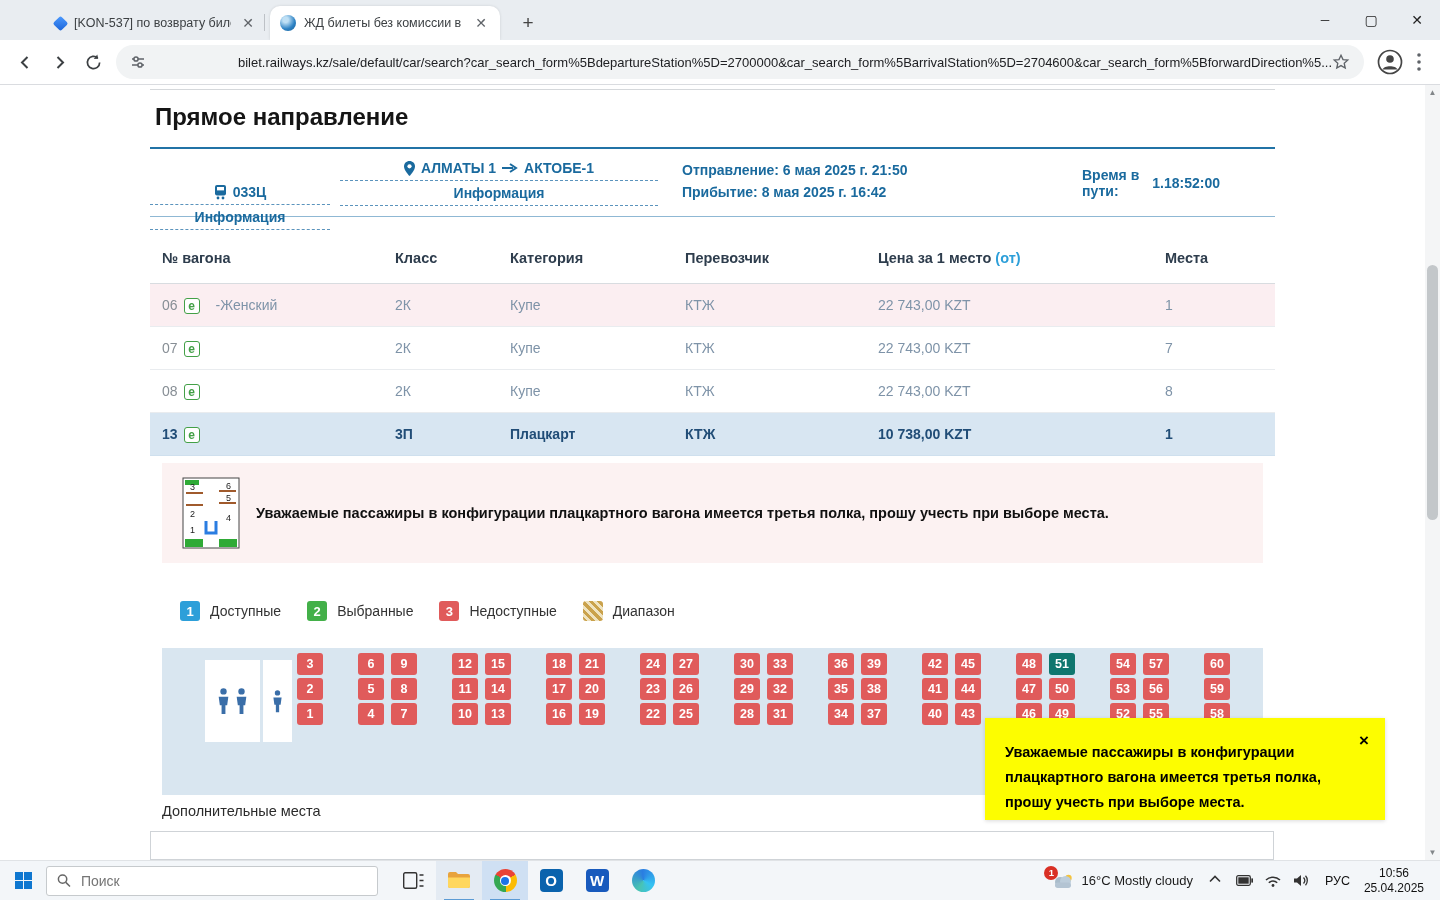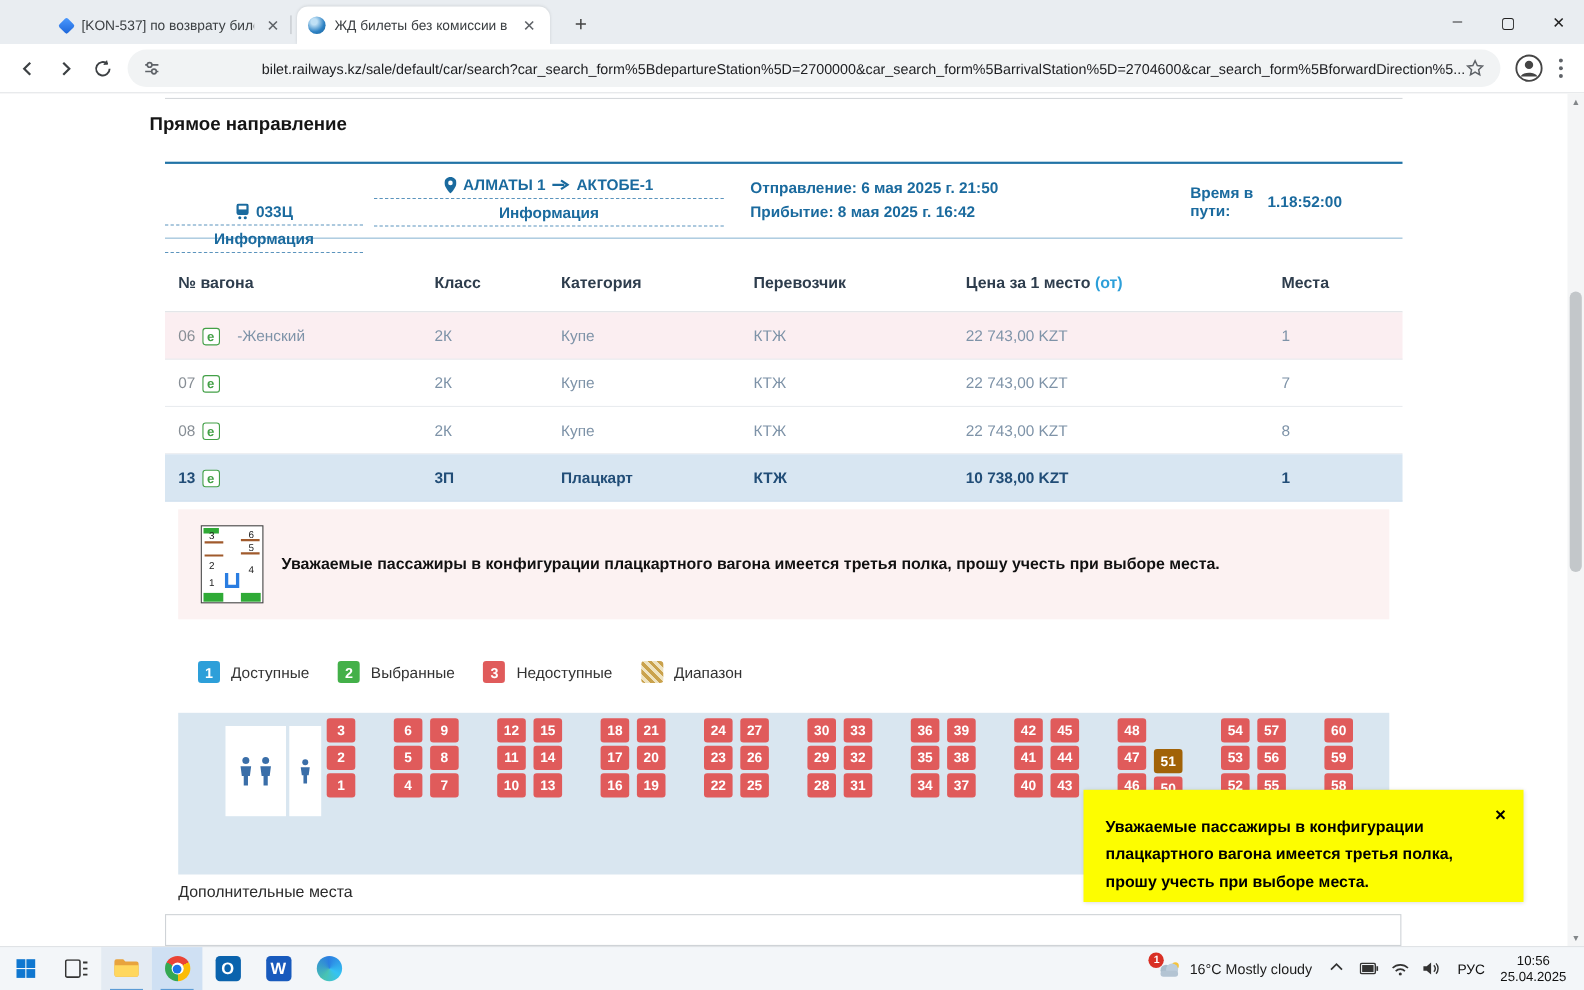--- a/index.html
+++ b/index.html
@@ -33,21 +33,21 @@
        border-radius:50%;color:#5f6368;font-size:19px;cursor:pointer;flex:0 0 auto;}
   .url-pill{flex:1;height:34px;background:#f1f3f4;border-radius:17px;display:flex;align-items:center;
        padding:0 14px;margin:0 10px 0 6px;min-width:0;text-align:right;}
   .url-text{flex:1;font-size:13px;color:#202124;white-space:nowrap;overflow:hidden;margin-left:10px;}
   .avatar-wrap{width:32px;height:32px;display:flex;align-items:center;justify-content:center;cursor:pointer;flex:0 0 auto;}
   .kebab{width:26px;height:32px;display:flex;align-items:center;justify-content:center;cursor:pointer;flex:0 0 auto;}
 
   
   .content{position:absolute;top:85px;left:0;width:1440px;height:775px;background:#fff;}
   .prev-edge{position:absolute;left:150px;top:4px;width:1125px;border-top:1px solid #d5d8db;}
-  .page-heading{position:absolute;left:136px;top:18px;font-size:17px;font-weight:bold;color:#151515;}
+  .page-heading{position:absolute;left:155px;top:18px;font-size:24px;font-weight:bold;color:#151515;}
 
   .train-panel{position:absolute;left:150px;top:62px;width:1125px;height:70px;
        border-top:2px solid #2173a6;border-bottom:1px solid #8fb8d4;display:flex;color:#1a6a9e;}
   .tp-col1{width:180px;padding-top:7px;margin-top:24px;}
   .tp-col2{width:318px;margin-left:10px;padding-top:7px;}
   .tp-row{height:25px;display:flex;align-items:center;justify-content:center;gap:6px;
        border-bottom:1px dashed #5b94bd;font-size:14px;font-weight:bold;}
   .tp-link{cursor:pointer;}
   .tp-col3{margin-left:24px;width:400px;padding-top:10px;font-size:14px;font-weight:bold;line-height:22px;}
   .tp-col4{flex:1;display:flex;align-items:center;justify-content:flex-end;
@@ -85,21 +85,21 @@
   .wc-block1{position:absolute;left:43px;top:12px;width:55px;height:82px;background:#fff;
        display:flex;align-items:center;justify-content:center;gap:5px;}
   .wc-block2{position:absolute;left:101px;top:12px;width:29px;height:82px;background:#fff;
        display:flex;align-items:center;justify-content:center;}
   .seat-grid{position:absolute;left:135px;top:5px;display:flex;align-items:flex-start;}
   .seat-group{display:flex;margin-right:28px;}
   .seat-col{display:flex;flex-direction:column;margin-right:7px;}
   .seat{width:26px;height:22px;border-radius:3px;margin-bottom:3px;color:#fff;font-weight:bold;
        font-size:12.5px;display:flex;align-items:center;justify-content:center;cursor:pointer;}
   .seat.unavail{background:#e05b5b;}
-  .seat.avail{background:#a16207;margin-top:28px;}
+  .seat.avail{background:#0f766e;}
 
   .additional-label{position:absolute;left:162px;top:718px;font-size:14.5px;color:#2b2b2b;}
   .bottom-box{position:absolute;left:150px;top:746px;width:1124px;height:29px;background:#fff;
        border:1px solid #cfd3d7;}
 
   .tooltip{position:absolute;left:985px;top:633px;width:400px;height:102px;background:#fdfd00;
        padding:22px 36px 0 20px;font-weight:bold;font-size:14.5px;line-height:25px;color:#000;
        z-index:5;box-shadow:0 1px 4px rgba(0,0,0,.15);}
   .tooltip-close{position:absolute;top:10px;right:16px;font-size:17px;font-weight:bold;cursor:pointer;}
 
@@ -508,20 +508,27 @@
 
   <div class="taskbar">
     <div class="start-btn">
       <span class="win-logo">
           <span></span>
           <span></span>
           <span></span>
           <span></span>
         </span>
     </div>
+    <div class="tb-search">
+      <svg width="15" height="15" viewBox="0 0 15 15">
+          <circle cx="6" cy="6" r="4.5" fill="none" stroke="#666" stroke-width="1.6"></circle>
+          <line x1="9.5" y1="9.5" x2="14" y2="14" stroke="#666" stroke-width="1.6"></line>
+        </svg>
+      <input placeholder="Поиск" style="">
+    </div>
     <div class="ticon">
       <svg width="21" height="17" viewBox="0 0 21 17">
           <rect x="0.7" y="0.7" width="13" height="15.6" rx="1.5" fill="none" stroke="#333" stroke-width="1.4"></rect>
           <path d="M16.5 3 h4 M16.5 8.5 h4 M16.5 14 h4" stroke="#333" stroke-width="1.6"></path>
         </svg>
     </div>
     <div class="ticon open">
       <svg width="24" height="19" viewBox="0 0 24 19">
           <path d="M1 3 q0 -2 2 -2 h6 l2 2 h10 q2 0 2 2 v10 q0 2 -2 2 h-18 q-2 0 -2 -2 z" fill="#e8a33d"></path>
           <path d="M1 6.5 h22 v8.5 q0 2 -2 2 h-18 q-2 0 -2 -2 z" fill="#ffd75e"></path>

